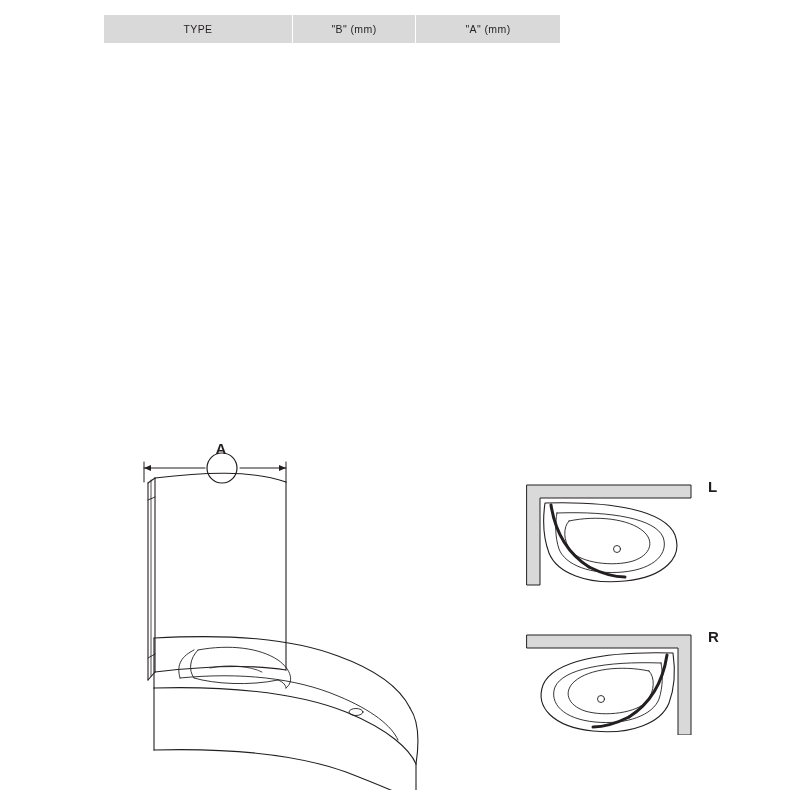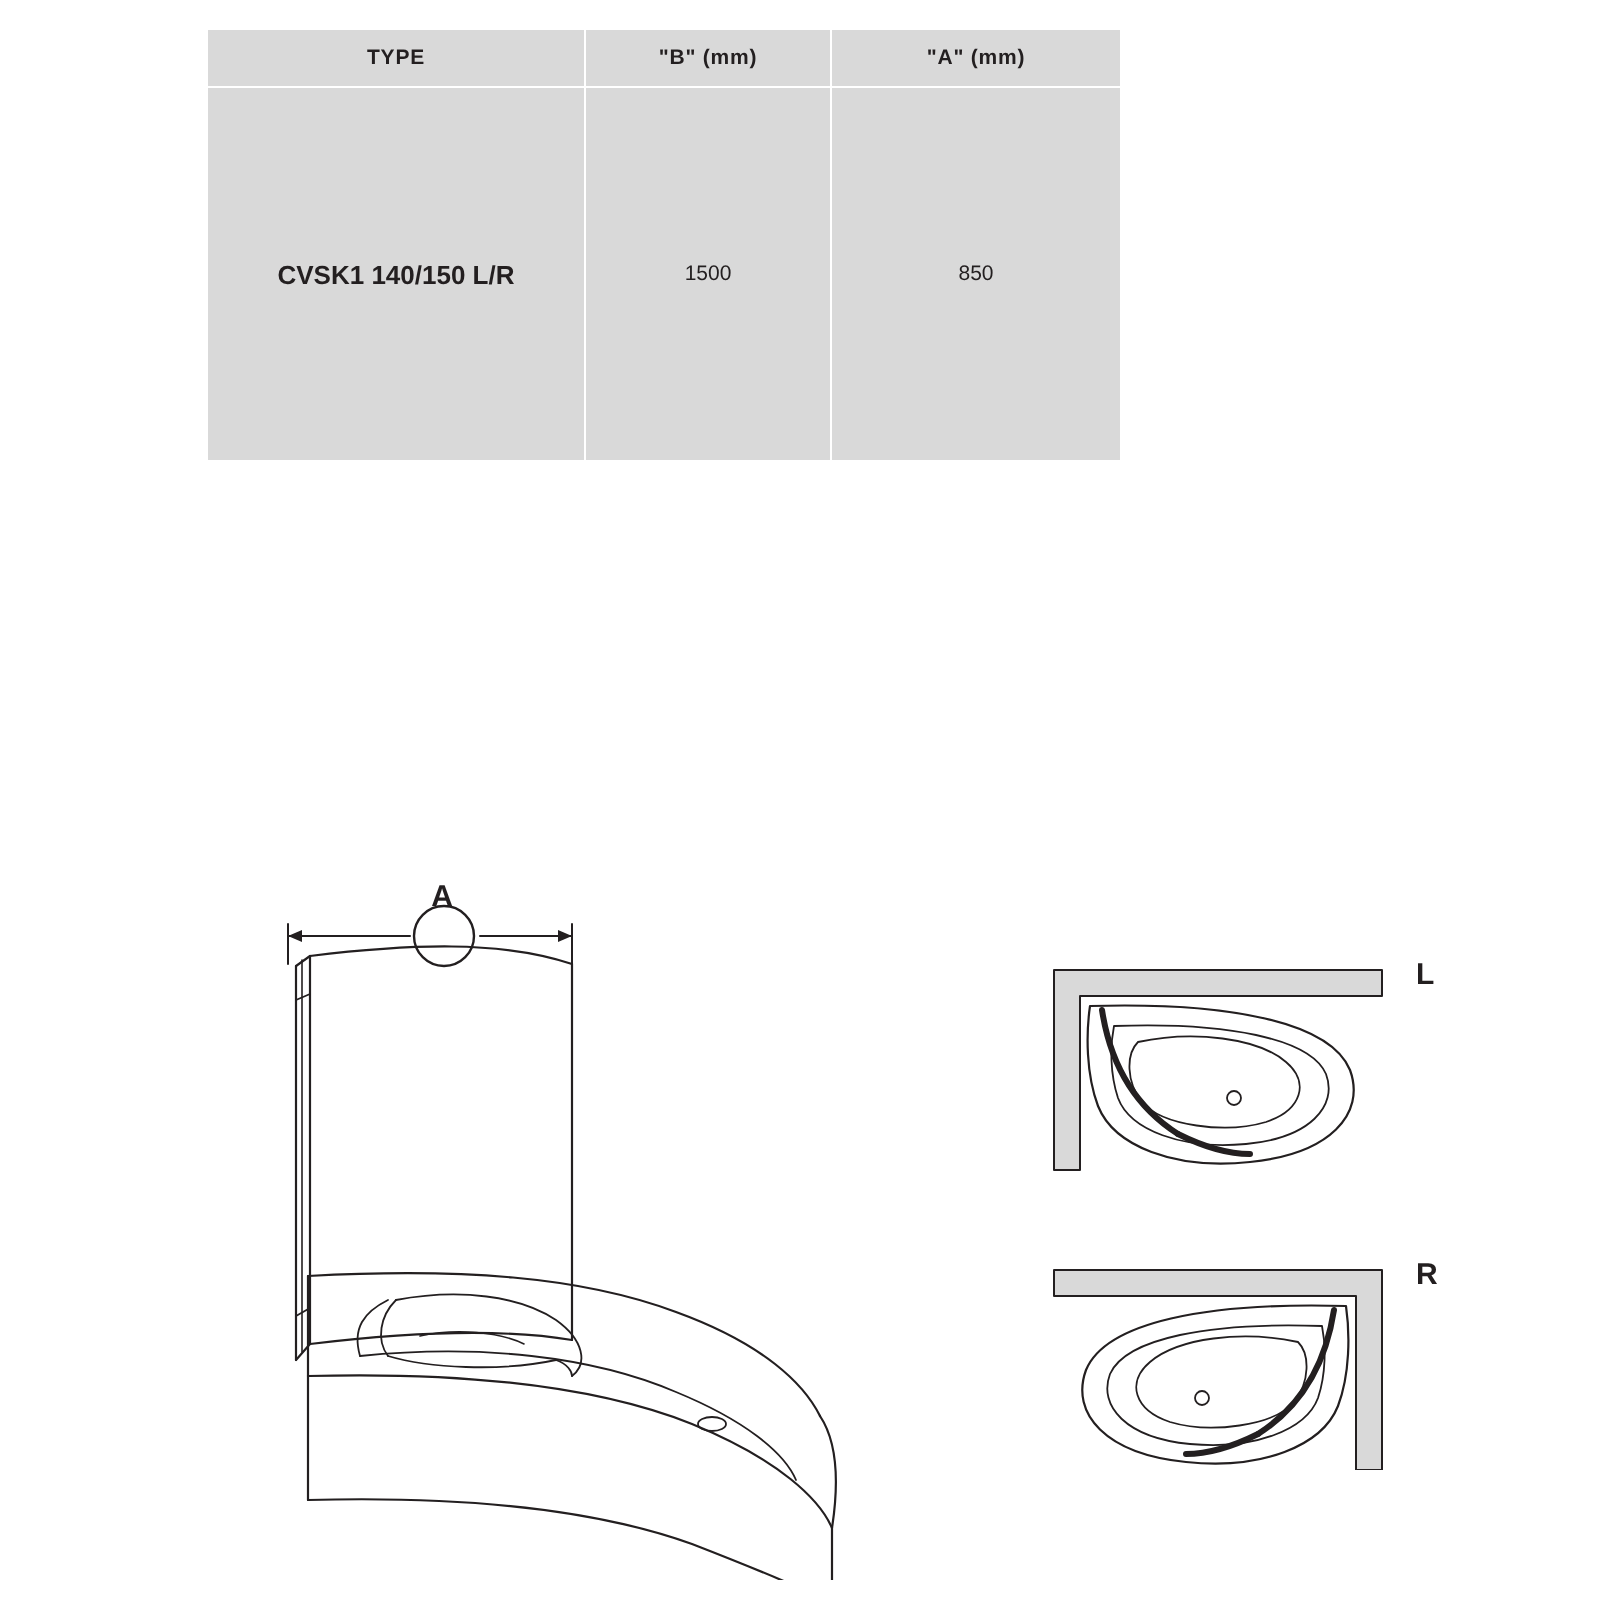--- a/index.html
+++ b/index.html
@@ -29,21 +29,21 @@
   .spec-table td {
     border: 1px solid #ffffff;
     background: #d9d9d9;
     text-align: center;
     vertical-align: middle;
     color: #231f20;
   }
   .spec-table th {
     height: 26px;
     font-size: 10.5px;
-    font-weight: bold;
+    font-weight: normal;
     letter-spacing: 0.4px;
   }
   .spec-table th.unit {
     font-size: 10.5px;
   }
   .spec-table td {
     height: 184px;
   }
   .spec-table td.type-cell {
     font-size: 13px;
@@ -90,25 +90,20 @@
 
 <table class="spec-table">
   <thead>
     <tr>
       <th class="col-type">TYPE</th>
       <th class="col-b unit">"B" (mm)</th>
       <th class="col-a unit">"A" (mm)</th>
     </tr>
   </thead>
   <tbody>
-    <tr>
-      <td class="type-cell">CVSK1 140/150 L/R</td>
-      <td class="num-cell">1500</td>
-      <td class="num-cell">850</td>
-    </tr>
   </tbody>
 </table>
 
 <div class="drawing-area">
 
   <svg class="svg-main" width="360" height="370" viewBox="0 0 360 370">
     <g fill="none" stroke="#231f20" stroke-width="1.1" stroke-linejoin="round" stroke-linecap="round">
 
       <g stroke-width="1">
         <line x1="34" y1="48" x2="95" y2="48"></line>

